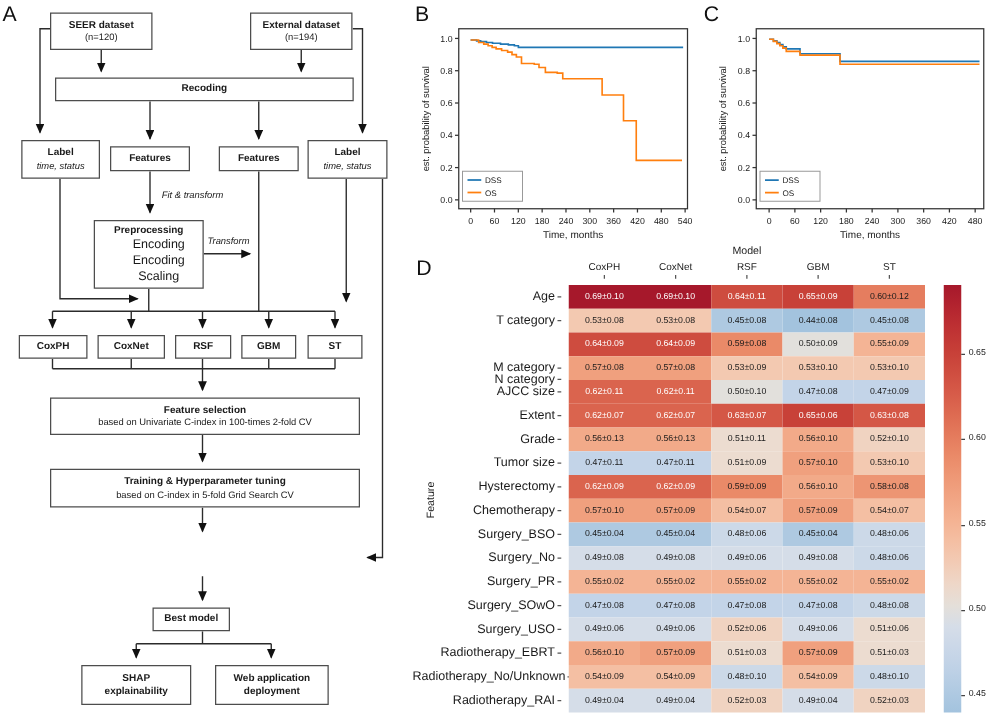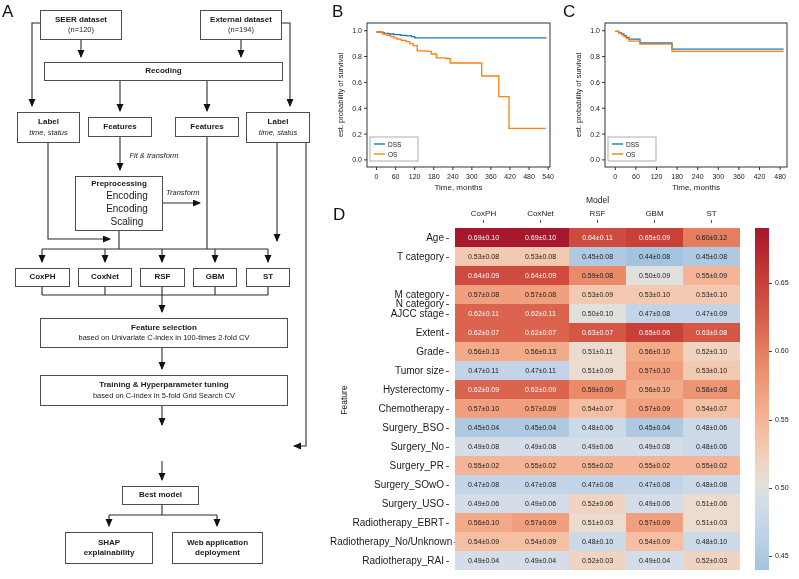--- a/index.html
+++ b/index.html
@@ -123,21 +123,21 @@
   </div>
 
   <div class="fnode" style="left:40px;top:318px;width:248px;height:30px;">
     <div class="ft">Feature selection</div>
     <div class="fs">based on Univariate C-index in 100-times 2-fold CV</div>
   </div>
   <div class="fnode" style="left:40px;top:375px;width:248px;height:31px;">
     <div class="ft">Training &amp; Hyperparameter tuning</div>
     <div class="fs">based on C-index in 5-fold Grid Search CV</div>
   </div>
-  <div class="fnode" style="left:122px;top:486px;width:77px;height:19px;">
+  <div class="fnode" style="left:122px;top:486px;width:62px;height:19px;">
     <div class="ft">Best model</div>
   </div>
   <div class="fnode" style="left:172px;top:532px;width:91px;height:32px;">
     <div class="ft" style="width:75px;">Web application deployment</div>
   </div>
   <div class="fnode" style="left:65px;top:532px;width:88px;height:32px;">
     <div class="ft" style="width:60px;">SHAP explainability</div>
   </div>
 
   <svg id="panelB" style="left:330px;top:0;" width="230" height="200" viewBox="0 0 230 200">
@@ -255,21 +255,21 @@
         <div class="hmcell" style="left:182px;top:71px;background:rgb(206,76,63);color:#ffffff;">0.64±0.09</div>
         <div class="hmcell" style="left:239px;top:71px;background:rgb(234,138,104);color:#1a1a1a;">0.59±0.08</div>
         <div class="hmcell" style="left:296px;top:71px;background:rgb(226,224,220);color:#1a1a1a;">0.50±0.09</div>
         <div class="hmcell" style="left:353px;top:71px;background:rgb(244,180,149);color:#1a1a1a;">0.55±0.09</div>
         <div class="rowlab" style="top:90px;">M category</div>
         <div class="hmcell" style="left:125px;top:90px;background:rgb(240,160,126);color:#1a1a1a;">0.57±0.08</div>
         <div class="hmcell" style="left:182px;top:90px;background:rgb(240,160,126);color:#1a1a1a;">0.57±0.08</div>
         <div class="hmcell" style="left:239px;top:90px;background:rgb(243,201,177);color:#1a1a1a;">0.53±0.09</div>
         <div class="hmcell" style="left:296px;top:90px;background:rgb(243,201,177);color:#1a1a1a;">0.53±0.10</div>
         <div class="hmcell" style="left:353px;top:90px;background:rgb(243,201,177);color:#1a1a1a;">0.53±0.10</div>
-        <div class="rowlab" style="top:109px;">AJCC stage</div>
+        <div class="rowlab" style="top:109px;">AJCC size</div>
         <div class="hmcell" style="left:125px;top:109px;background:rgb(218,100,78);color:#ffffff;">0.62±0.11</div>
         <div class="hmcell" style="left:182px;top:109px;background:rgb(218,100,78);color:#ffffff;">0.62±0.11</div>
         <div class="hmcell" style="left:239px;top:109px;background:rgb(226,224,220);color:#1a1a1a;">0.50±0.10</div>
         <div class="hmcell" style="left:296px;top:109px;background:rgb(195,212,232);color:#1a1a1a;">0.47±0.08</div>
         <div class="hmcell" style="left:353px;top:109px;background:rgb(195,212,232);color:#1a1a1a;">0.47±0.09</div>
         <div class="rowlab" style="top:128px;">Extent</div>
         <div class="hmcell" style="left:125px;top:128px;background:rgb(218,100,78);color:#ffffff;">0.62±0.07</div>
         <div class="hmcell" style="left:182px;top:128px;background:rgb(218,100,78);color:#ffffff;">0.62±0.07</div>
         <div class="hmcell" style="left:239px;top:128px;background:rgb(212,87,70);color:#ffffff;">0.63±0.07</div>
         <div class="hmcell" style="left:296px;top:128px;background:rgb(200,65,56);color:#ffffff;">0.65±0.06</div>

